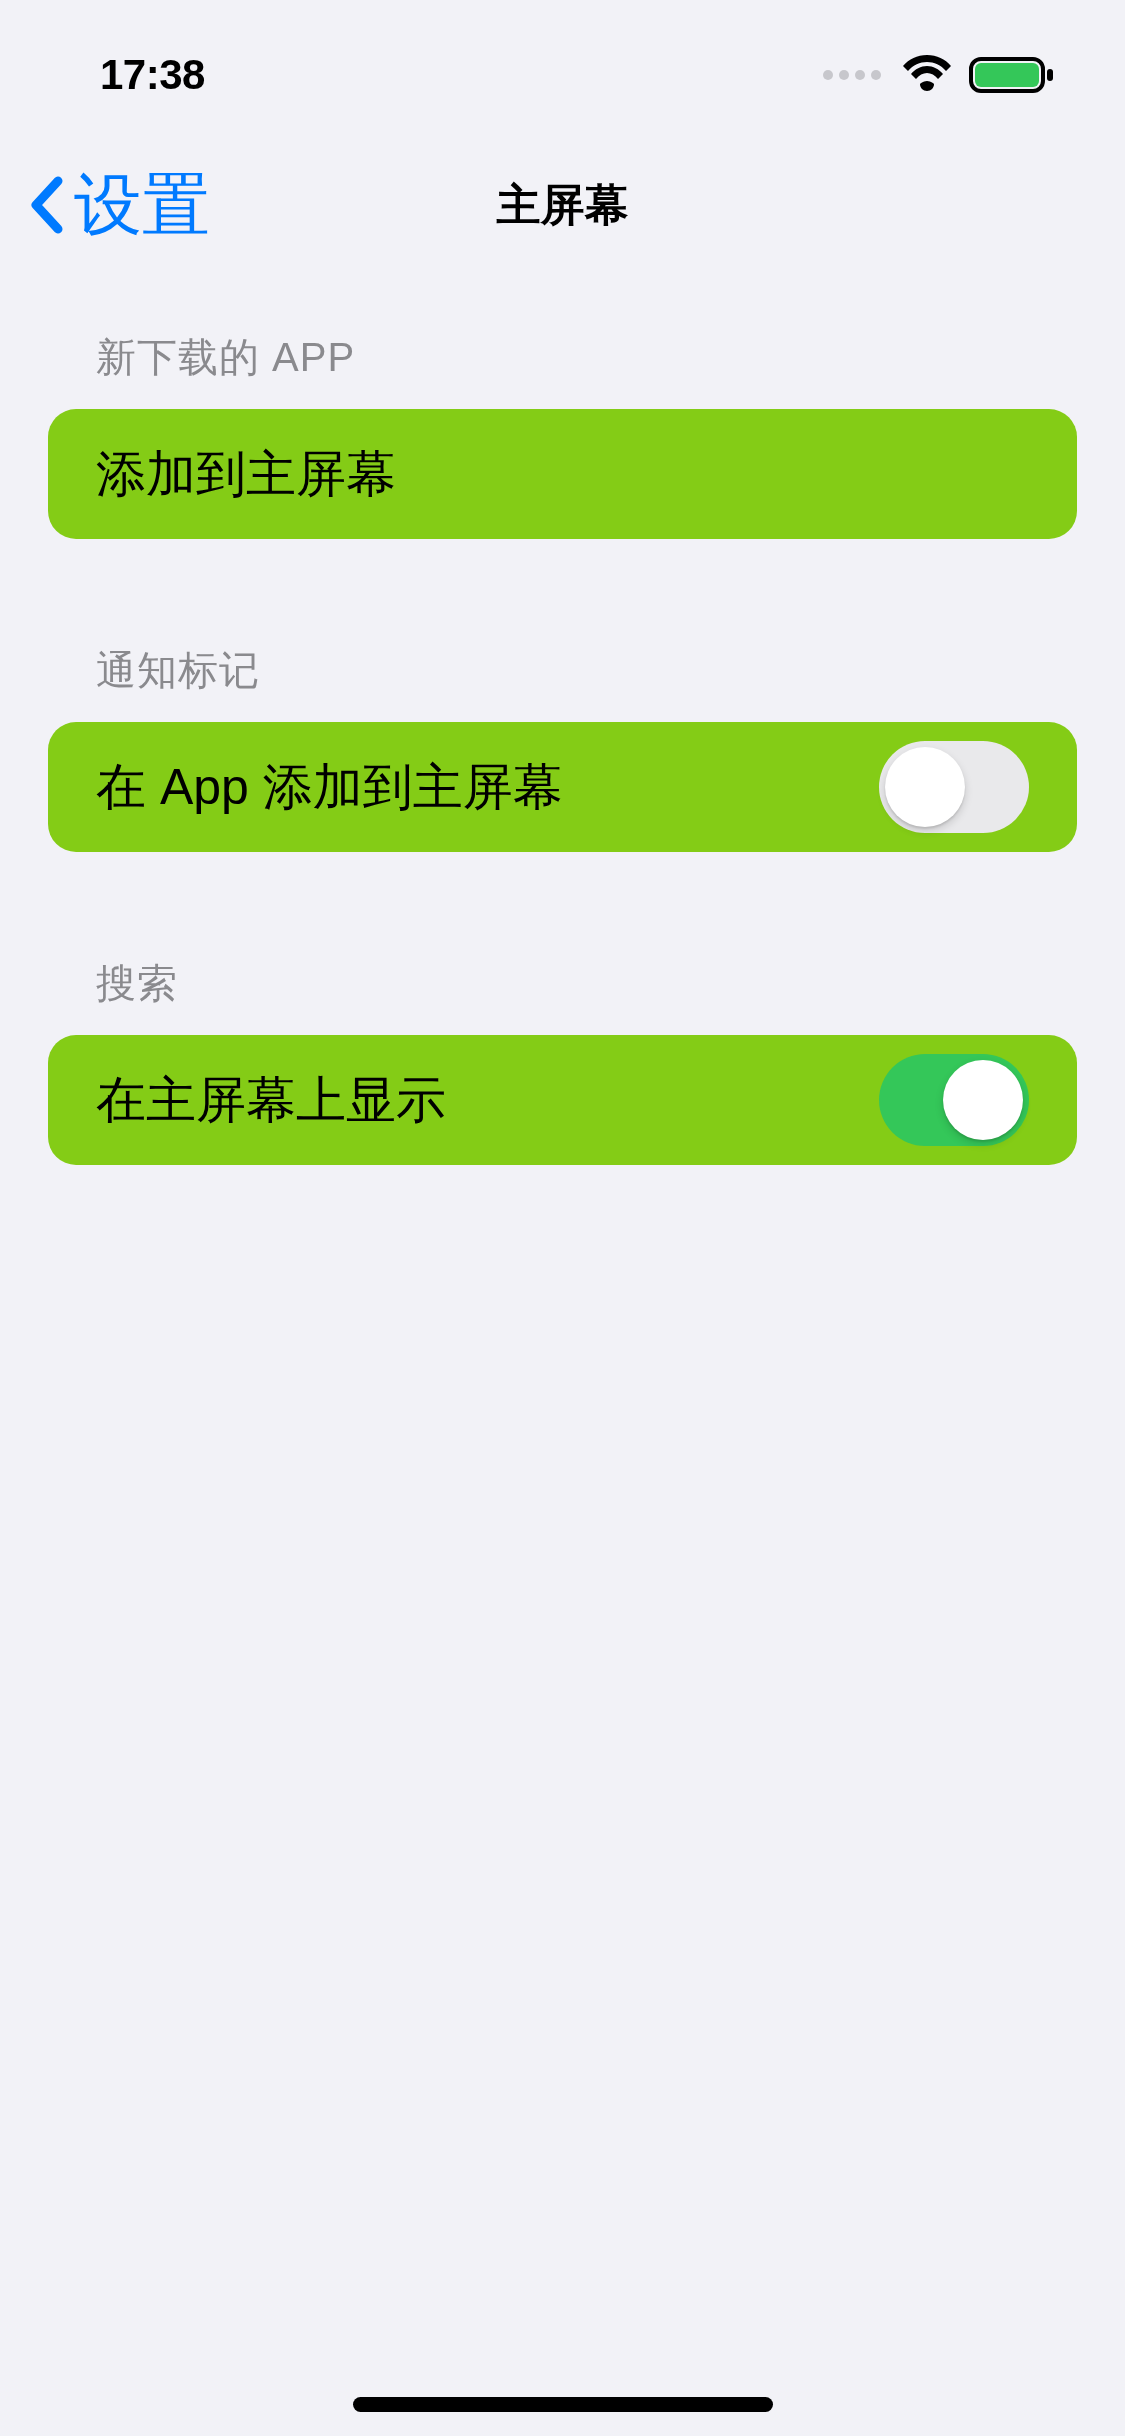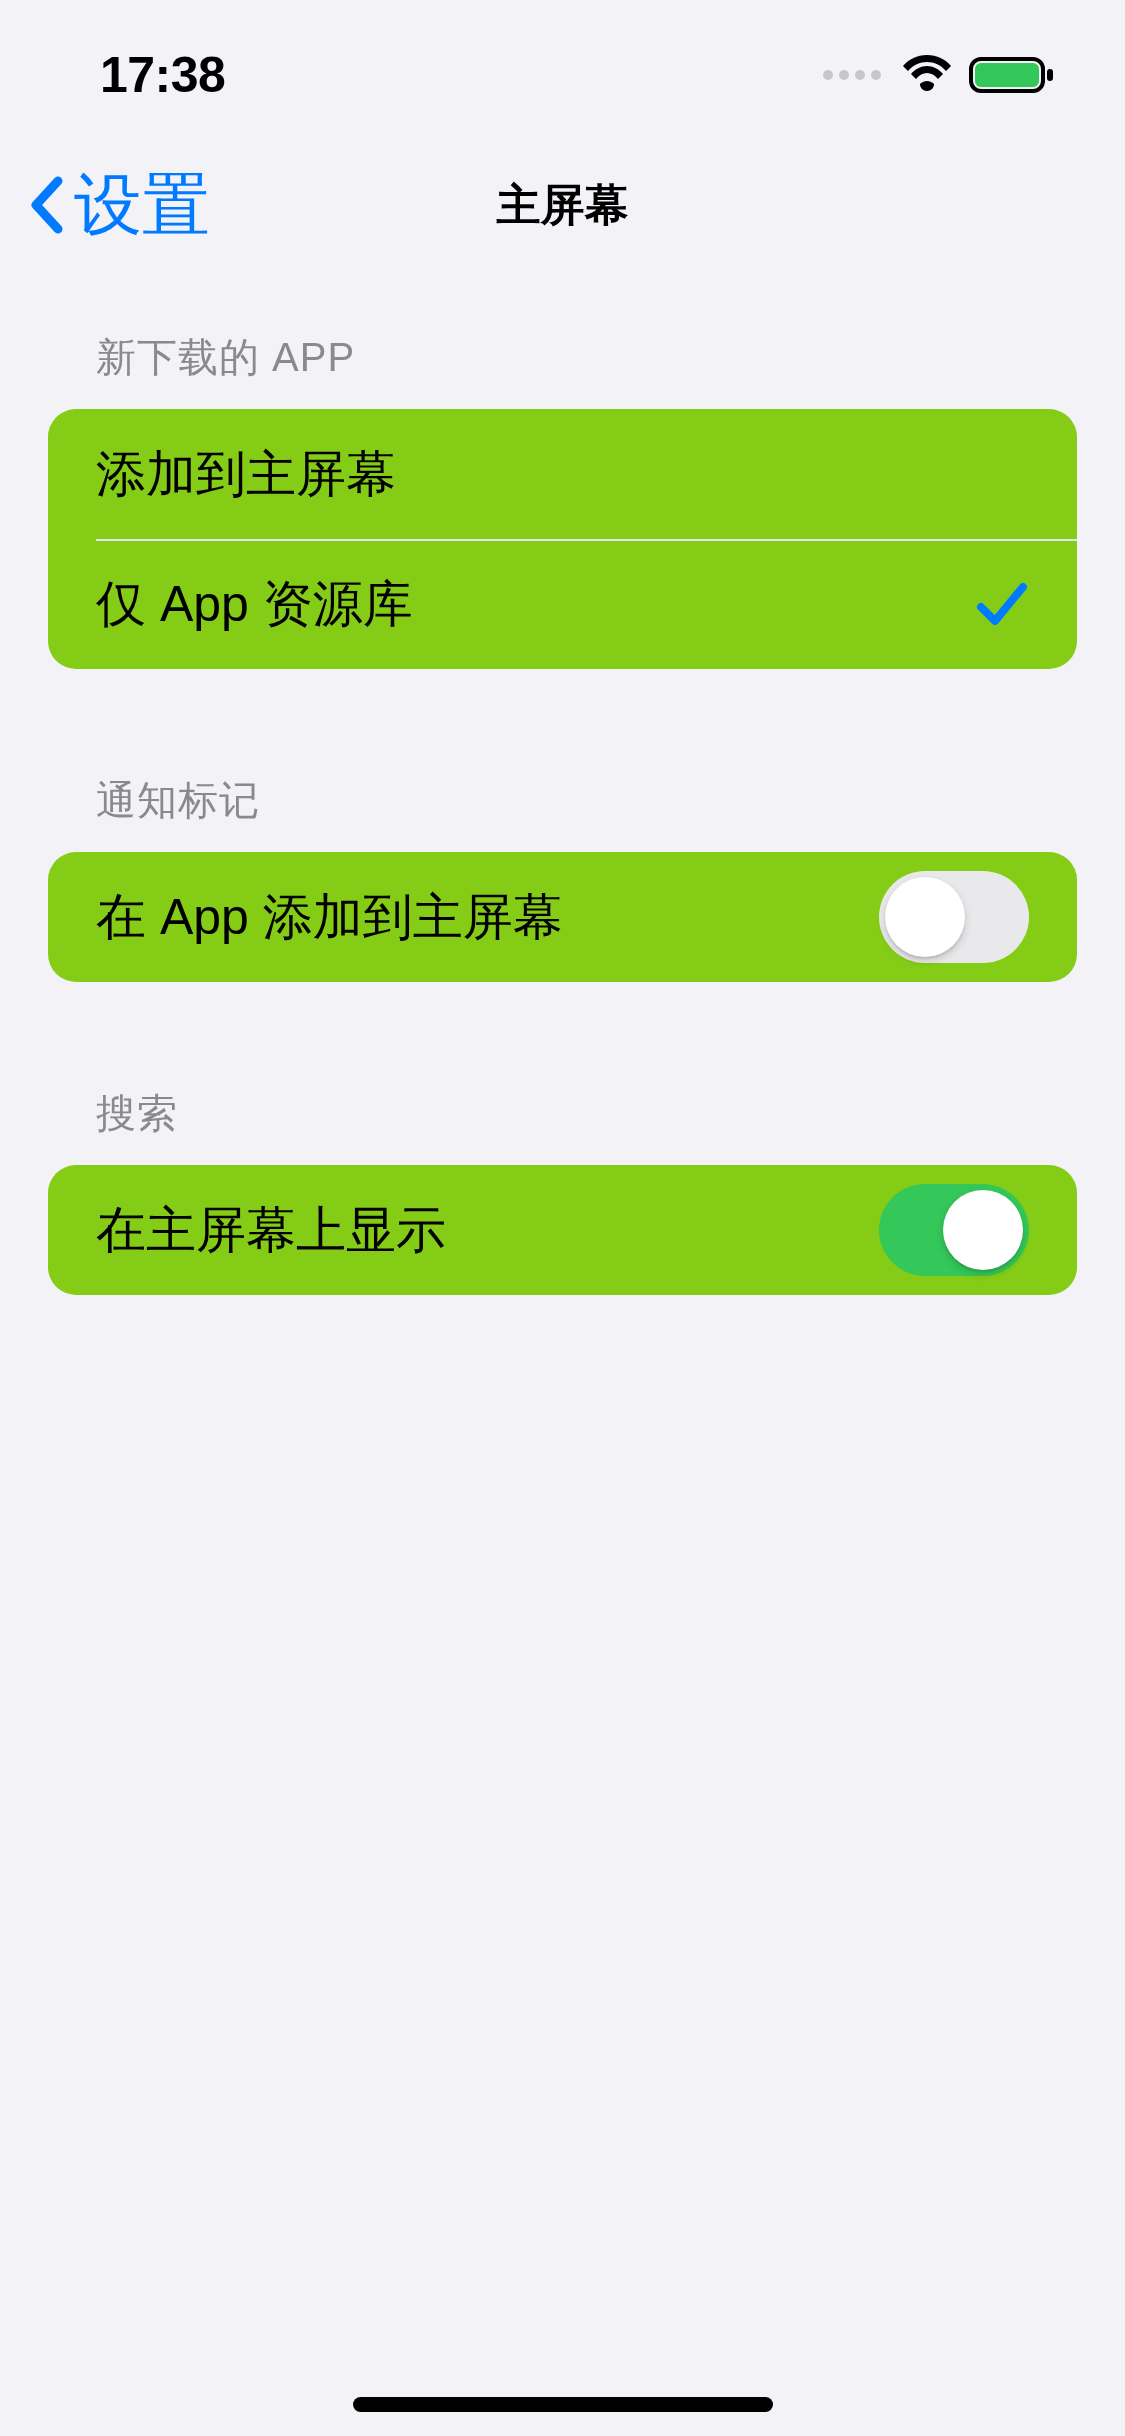--- a/index.html
+++ b/index.html
@@ -20,21 +20,21 @@
     
     .status-bar {
       height: 140px;
       display: flex;
       align-items: center;
       justify-content: space-between;
       padding: 0 70px 0 100px;
       padding-top: 10px;
     }
     .status-time {
-      font-size: 50px;
+      font-size: 42px;
       font-weight: 600;
       letter-spacing: -0.5px;
     }
     .status-right {
       display: flex;
       align-items: center;
       gap: 16px;
     }
     .signal-dots {
       display: flex;
@@ -199,28 +199,20 @@
   <div class="nav-title">主屏幕</div>
 </div>
 
 <div class="content">
 
   <div class="section">
     <div class="section-header">新下载的 APP</div>
     <div class="group">
       <div class="row">
         <div class="row-label">添加到主屏幕</div>
-      </div>
-      <div class="row">
-        <div class="row-label">仅 App 资源库</div>
-        <span class="check-icon">
-          <svg width="54" height="54" viewBox="0 0 54 54">
-            <polyline points="6,30 20,44 48,10" fill="none" stroke="#007aff" stroke-width="8" stroke-linecap="round" stroke-linejoin="round"></polyline>
-          </svg>
-        </span>
       </div>
     </div>
   </div>
 
   <div class="section">
     <div class="section-header">通知标记</div>
     <div class="group">
       <div class="row">
         <div class="row-label">在 App 添加到主屏幕</div>
         <div class="toggle off">

